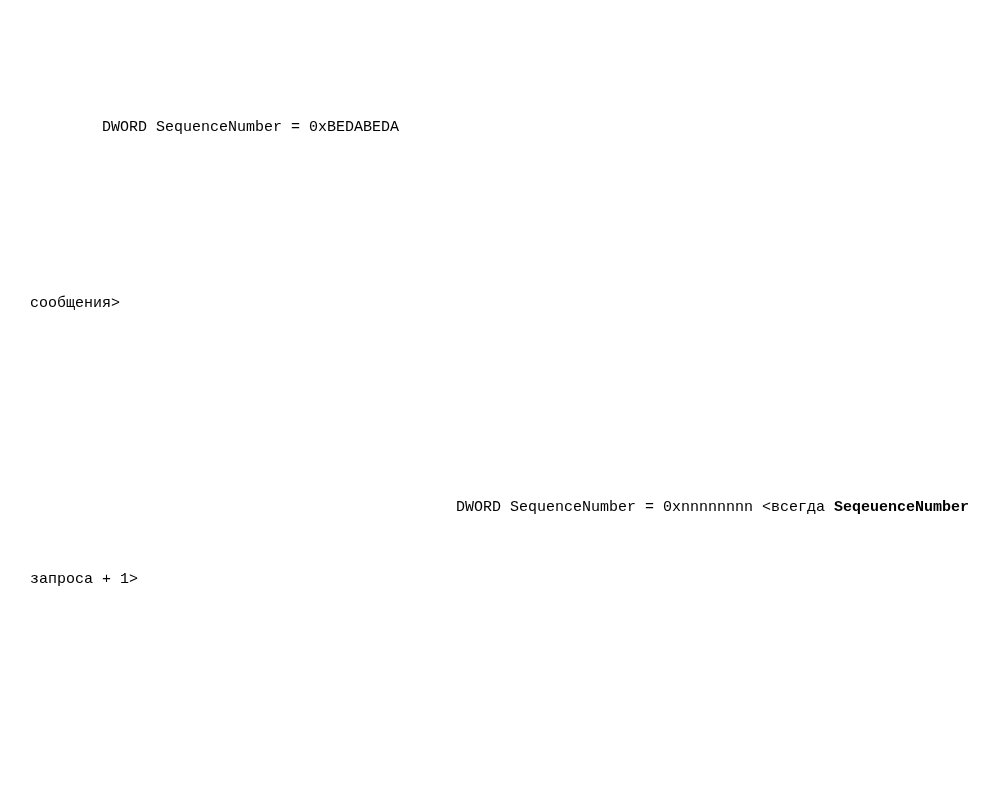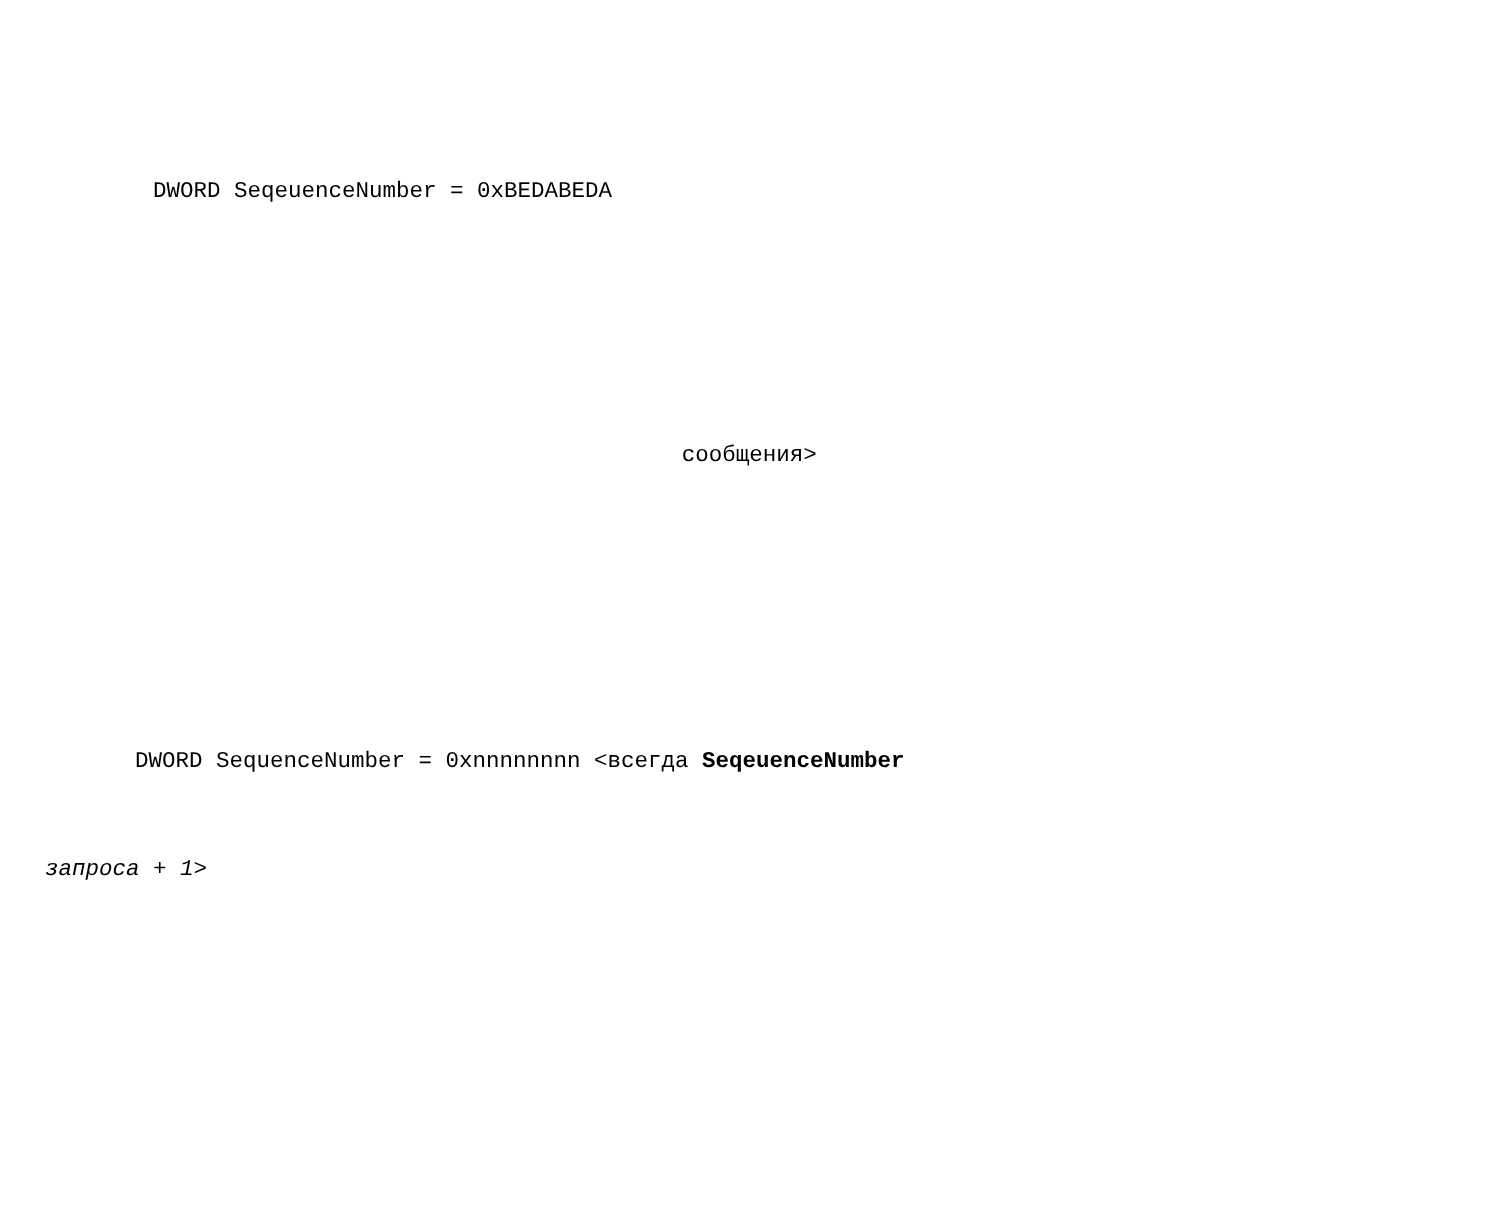--- a/index.html
+++ b/index.html
@@ -28,30 +28,30 @@
       margin-bottom: 8px;
       text-indent: 60px;
     }
   </style>
 </head>
 <body>
 
 <div class="code-block">
 
   <p class="entry">
-    <span>    DWORD SeqeuenceNumber = 0xBEDABEDA</span>
+    <span>    DWORD SequenceNumber = 0xBEDABEDA</span>
   </p>
 
   <p class="entry" style="text-indent:0; margin-bottom:12px;">
-    <span style="display:block;text-align:center;">сообщения&gt;</span>
+    <span style="display:block;">сообщения&gt;</span>
   </p>
 
   <p class="entry" style="text-indent:0; margin-bottom:12px;">
-    <span style="display:block; text-indent:60px;">DWORD SequenceNumber = 0xnnnnnnnn &lt;всегда <strong>SeqeuenceNumber</strong></span>
-    <span style="display:block;font-style:italic;">запроса + 1&gt;</span>
+    <span style="display:block; text-indent:60px;text-align:right;">DWORD SequenceNumber = 0xnnnnnnnn &lt;всегда <strong>SeqeuenceNumber</strong></span>
+    <span style="display:block;">запроса + 1&gt;</span>
   </p>
 
   <p class="entry">
     
   </p>
 
   
 
   
 

